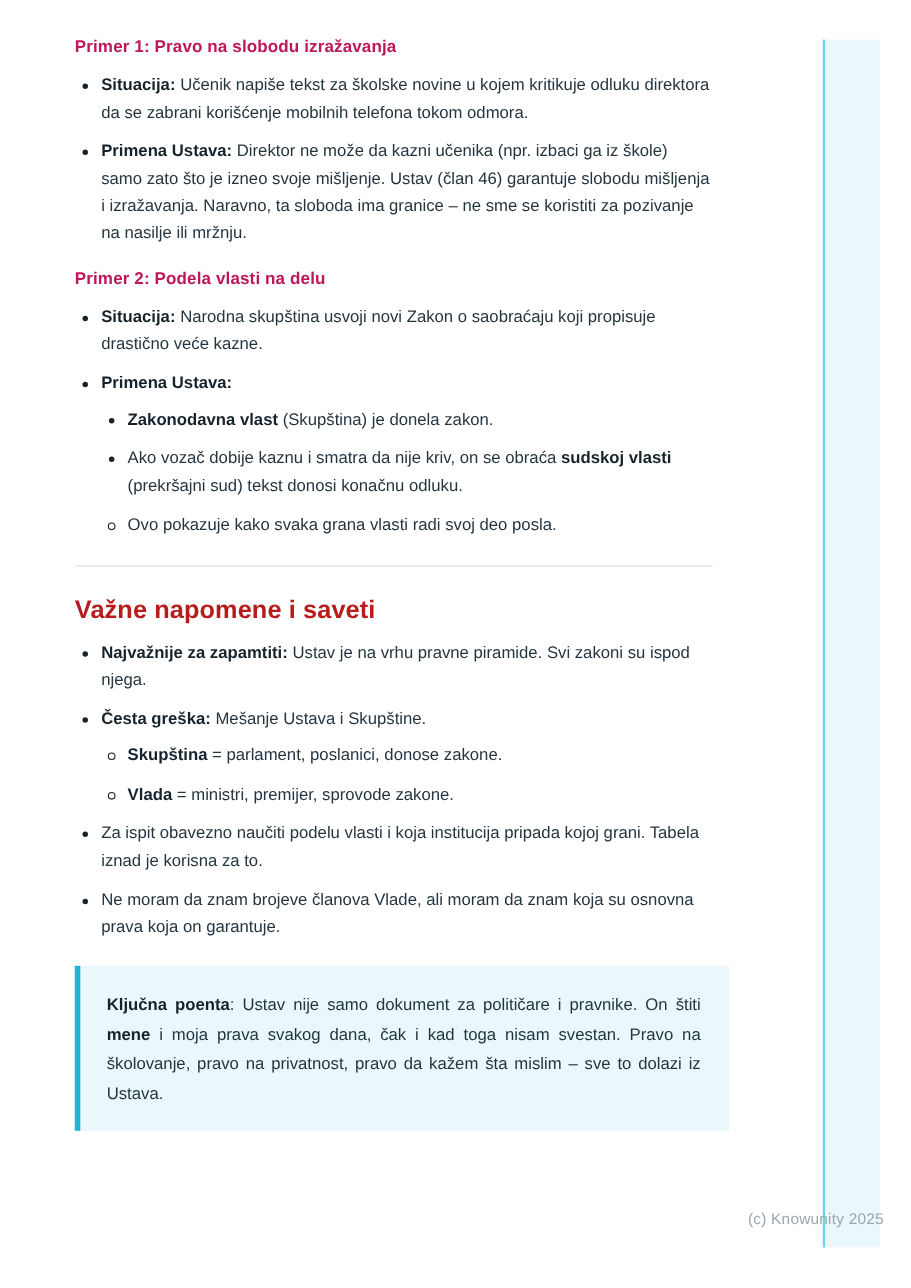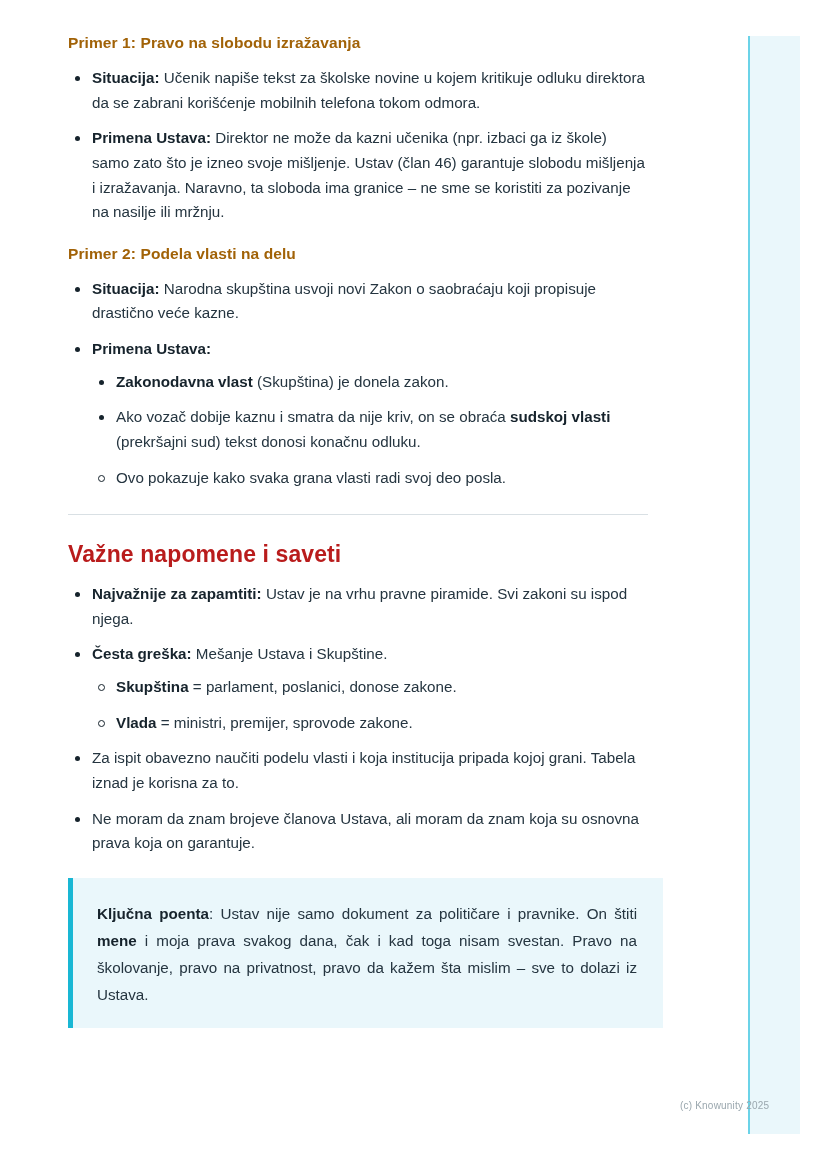--- a/index.html
+++ b/index.html
@@ -40,21 +40,21 @@
   }
   .content {
     position: absolute;
     left: 68px;
     top: 34px;
     width: 580px;
   }
   h3.sub-head {
     font-size: 15.5px;
     font-weight: bold;
-    color: #a16207;
+    color: #be185d;
     margin: 0 0 14px 0;
     letter-spacing: .1px;
   }
   h2.section-head {
     font-size: 23px;
     font-weight: bold;
     color: #b91c1c;
     margin: 0 0 14px 0;
     letter-spacing: .1px;
   }
@@ -135,21 +135,21 @@
     margin: 0;
     font-size: 15.2px;
     line-height: 1.78;
     color: #253540;
     text-align: justify;
   }
   .footer {
     position: absolute;
     left: 680px;
     top: 1100px;
-    font-size: 10px;
+    font-size: 14px;
     color: #9aa7ae;
     letter-spacing: .2px;
   }
 </style>
 </head>
 <body>
 
 <div class="page">
 
   <div class="right-strip"></div>
@@ -208,21 +208,21 @@
           </li>
           <li class="hollow">
             <b>Vlada</b><span> = ministri, premijer, sprovode zakone.</span>
           </li>
         </ul>
       </li>
       <li>
         <span>Za ispit obavezno naučiti podelu vlasti i koja institucija pripada kojoj grani. Tabela iznad je korisna za to.</span>
       </li>
       <li>
-        <span>Ne moram da znam brojeve članova Ustava, ali moram da znam koja su osnovna prava koja on garantuje.</span>
+        <span>Ne moram da znam brojeve članova Vlade, ali moram da znam koja su osnovna prava koja on garantuje.</span>
       </li>
     </ul>
 
     <div class="callout">
       <p><b>Ključna poenta</b><span>: Ustav nije samo dokument za političare i pravnike. On štiti </span><b>mene</b><span> i moja prava svakog dana, čak i kad toga nisam svestan. Pravo na školovanje, pravo na privatnost, pravo da kažem šta mislim – sve to dolazi iz Ustava.</span></p>
     </div>
 
   </div>
 
   <div class="footer">(c) Knowunity 2025</div>

